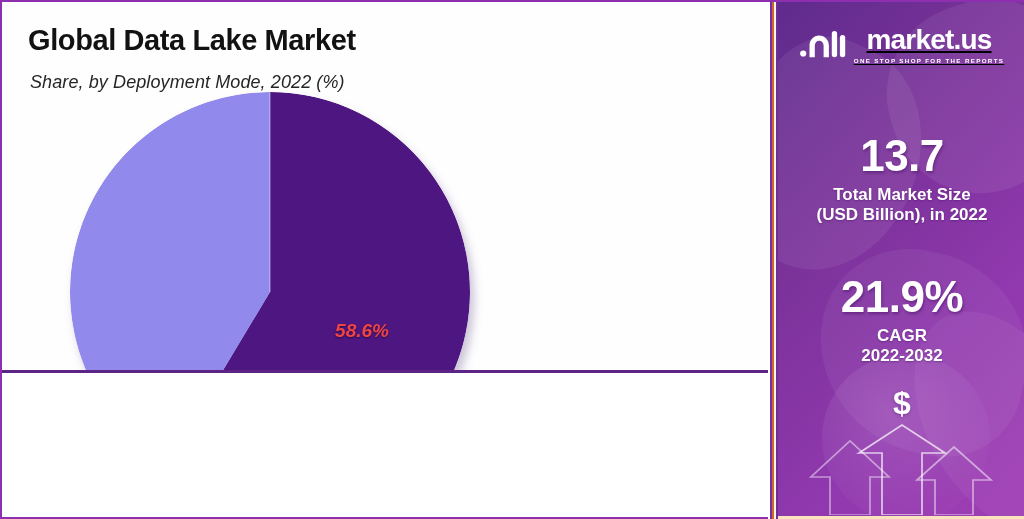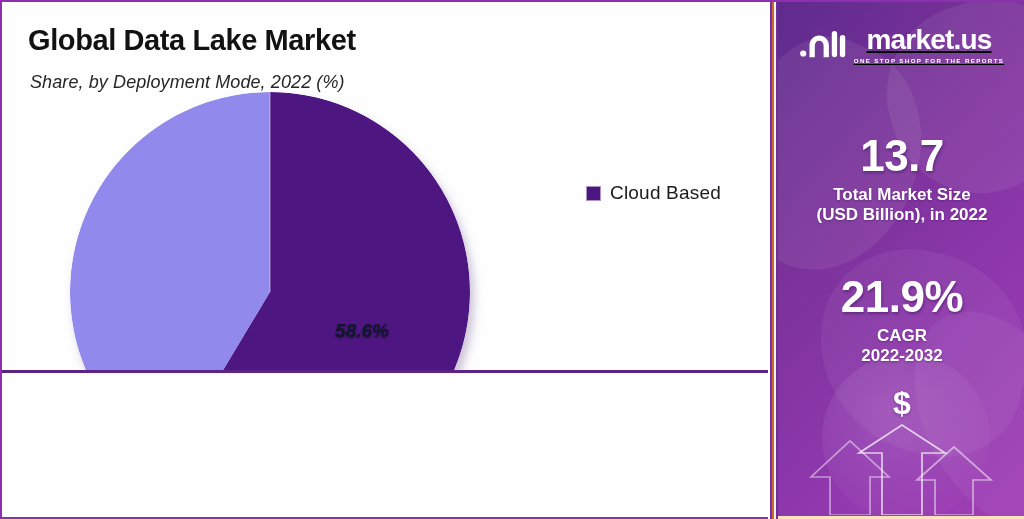--- a/index.html
+++ b/index.html
@@ -68,21 +68,21 @@
   }
   #pie svg { display: block; }
   #pie-label {
     position: absolute;
     left: 232px; top: 228px;
     width: 120px;
     text-align: center;
     font-size: 19px;
     font-weight: bold;
     font-style: italic;
-    color: #0f172a;
+    color: #ef4444;
     text-shadow: 0 1px 2px rgba(0,0,0,0.45);
     pointer-events: none;
   }
 
   
   .legend-entry {
     position: absolute;
     display: flex;
     align-items: center;
     gap: 9px;
@@ -227,24 +227,20 @@
       <div id="pie">
         <svg width="400" height="400" viewBox="0 0 400 400">
           <path id="slice-0" d="M 200 200 L 200.00 0.00 A 200 200 0 1 1 97.11 371.51 Z" fill="#4d1680"></path>
           <path id="slice-1" d="M 200 200 L 97.11 371.51 A 200 200 0 0 1 200.00 0.00 Z" fill="#9189ec"></path>
           <line id="slice-sep-top" x1="200" y1="200" x2="200" y2="0" stroke="rgba(255,255,255,0.35)" stroke-width="1.5"></line>
         </svg>
       </div>
       <div id="pie-label">58.6%</div>
     </div>
 
-    <div class="legend-entry" id="legend-cloud">
-      <span class="legend-swatch" id="sw-0" style="background: rgb(77, 22, 128);"></span>
-      <span class="legend-label">Cloud Based</span>
-    </div>
 
 
     <div id="chart-bottom-border"></div>
   </div>
 
   <div id="divider">
     <i class="s1"></i>
       <i class="s2"></i>
       <i class="s3"></i>
       <i class="s4"></i>

